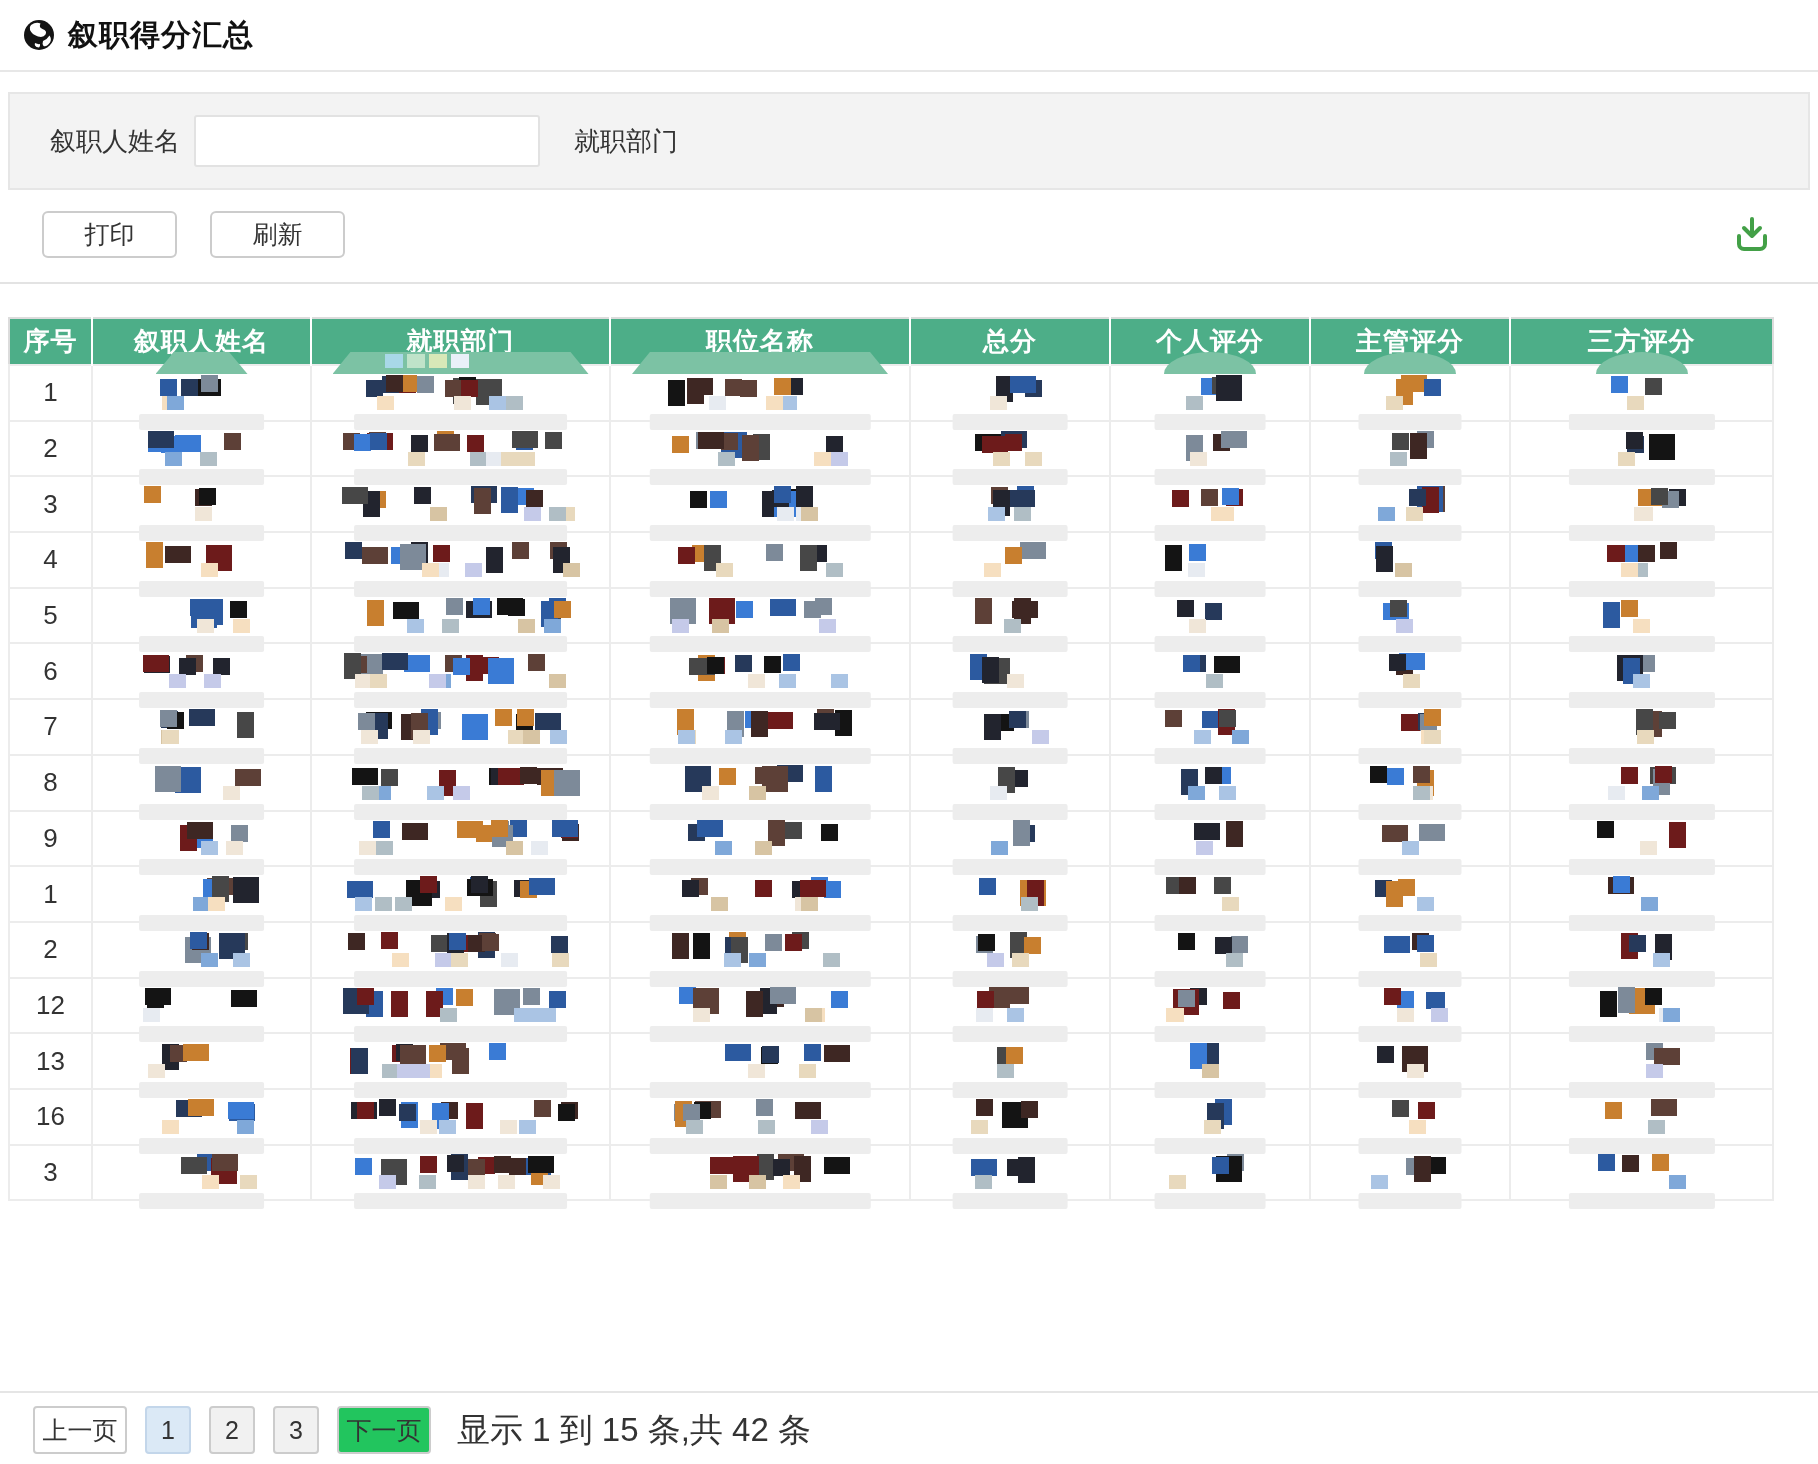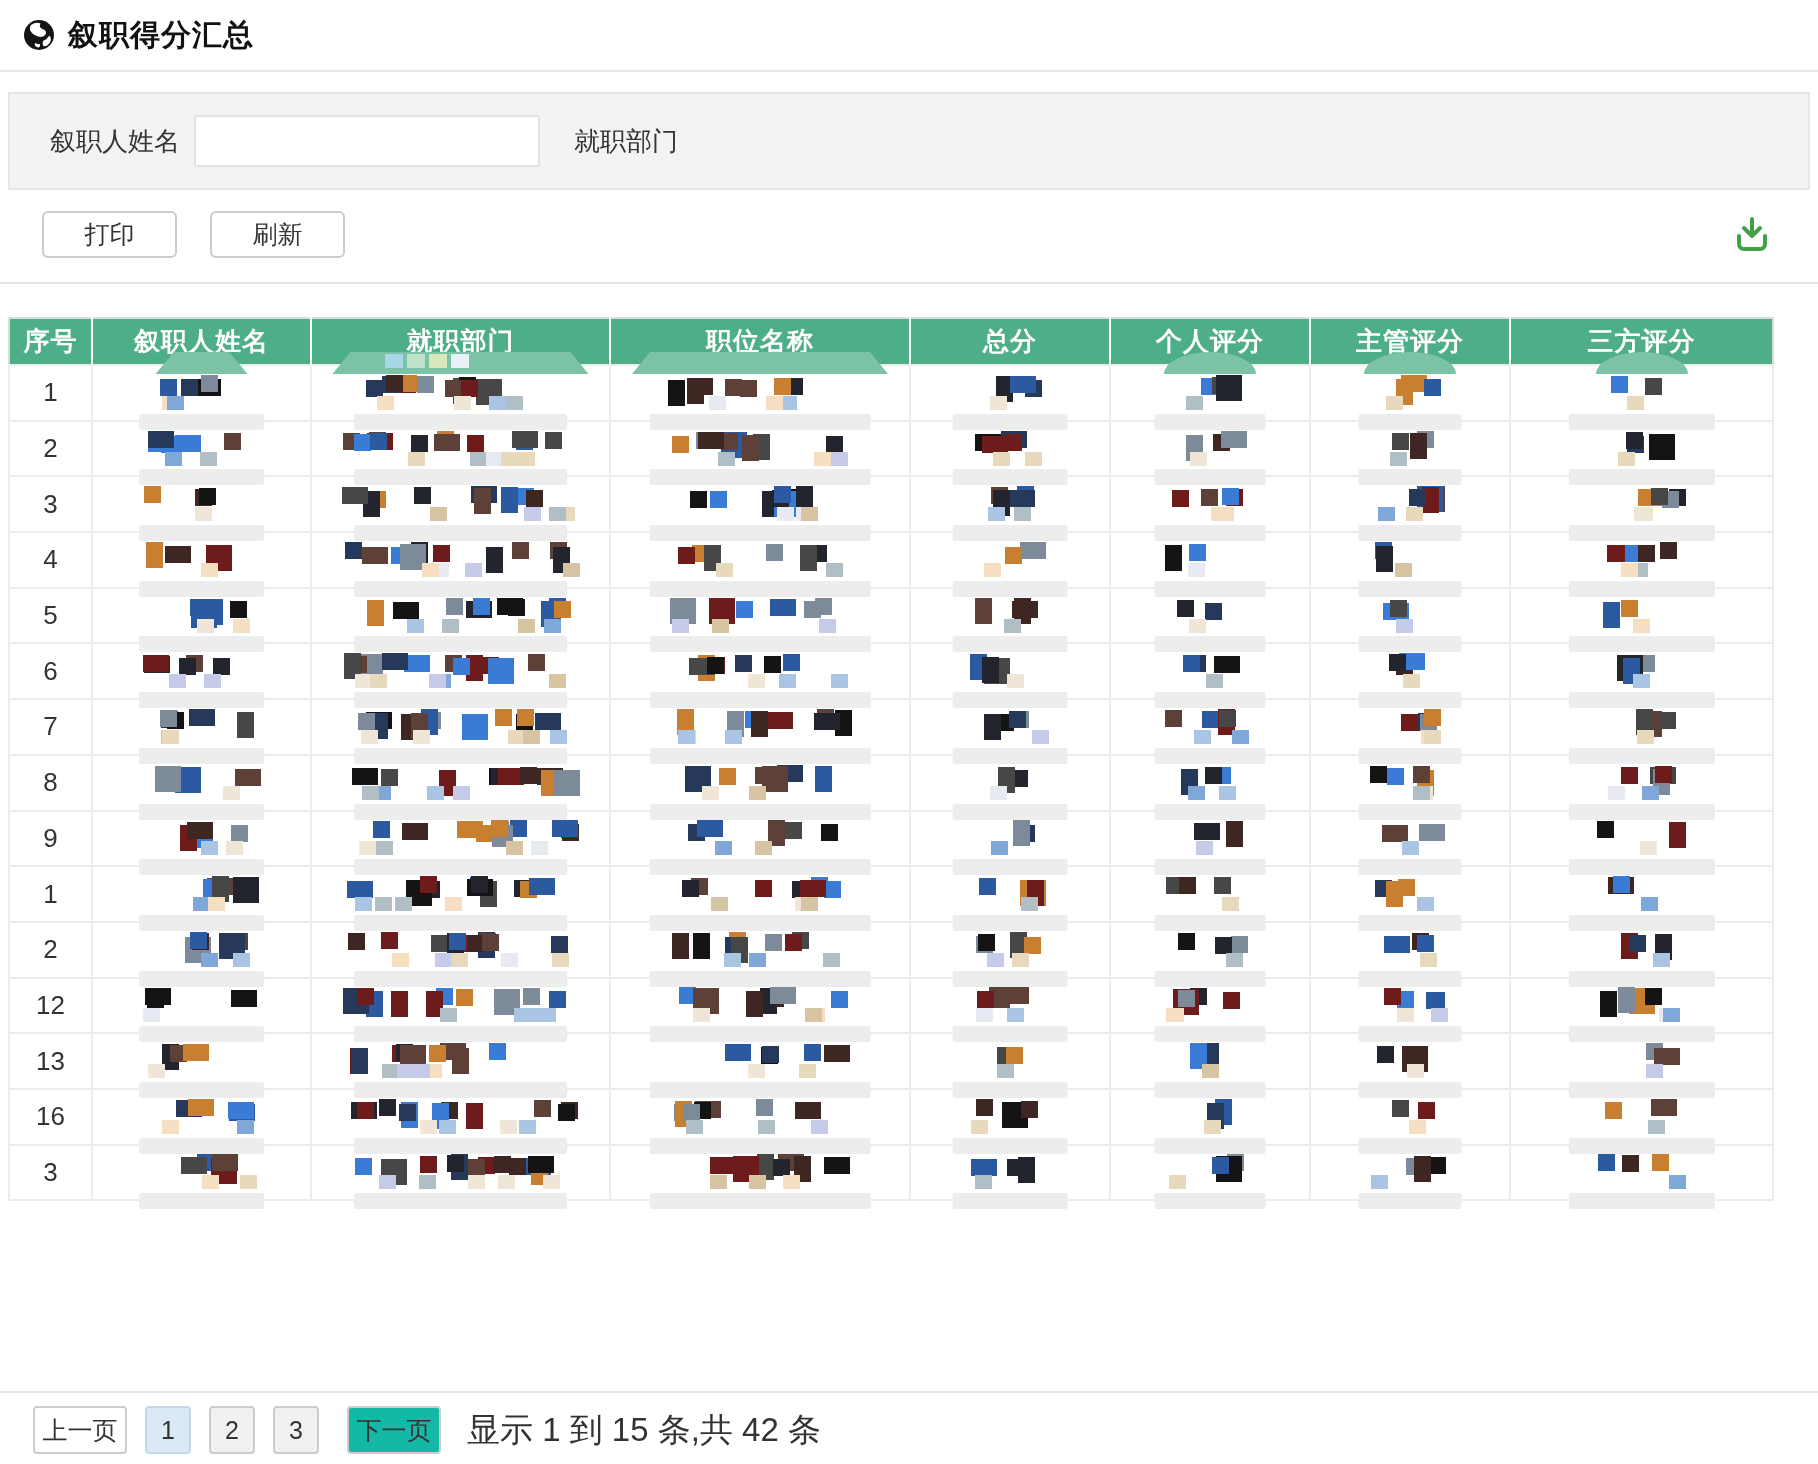--- a/index.html
+++ b/index.html
@@ -84,21 +84,21 @@
     position:absolute;left:0;bottom:10px;width:1818px;border-top:2px solid #e5e5e5;
     padding:13px 0 0 33px;display:flex;align-items:center;
   }
   .pg-btn{
     height:48px;font-size:25px;border:2px solid #ccc;border-radius:4px;background:#fff;
     color:#333;cursor:pointer;font-family:inherit;
   }
   .pg-prev{width:94px;}
   .pg-num{width:46px;margin-left:18px;background:#f1f1f1;}
   .pg-num.active{background:var(--active_page_bg);border-color:#c3d6ea;}
-  .pg-next{width:94px;margin-left:28px;background:#14b8a6;}
+  .pg-next{width:94px;margin-left:18px;background:#22c55e;}
   .pg-summary{font-size:33px;color:#333;margin-left:26px;}
 </style>
 </head>
 <body>
 
 <header class="titlebar">
   <span class="globe">
     <svg width="34" height="34" viewBox="0 0 34 34">
       <circle cx="17" cy="17" r="15" fill="#141414"></circle>
       <path fill="#fff" d="M9,7 q5,-3.5 9.5,-1.5 q-2,4 2,5.5 q5,1.5 3,5.5 q-2,3.5 -7.5,2 q-6,-2 -8,-6.5 q-1,-3 1,-5z"></path>

